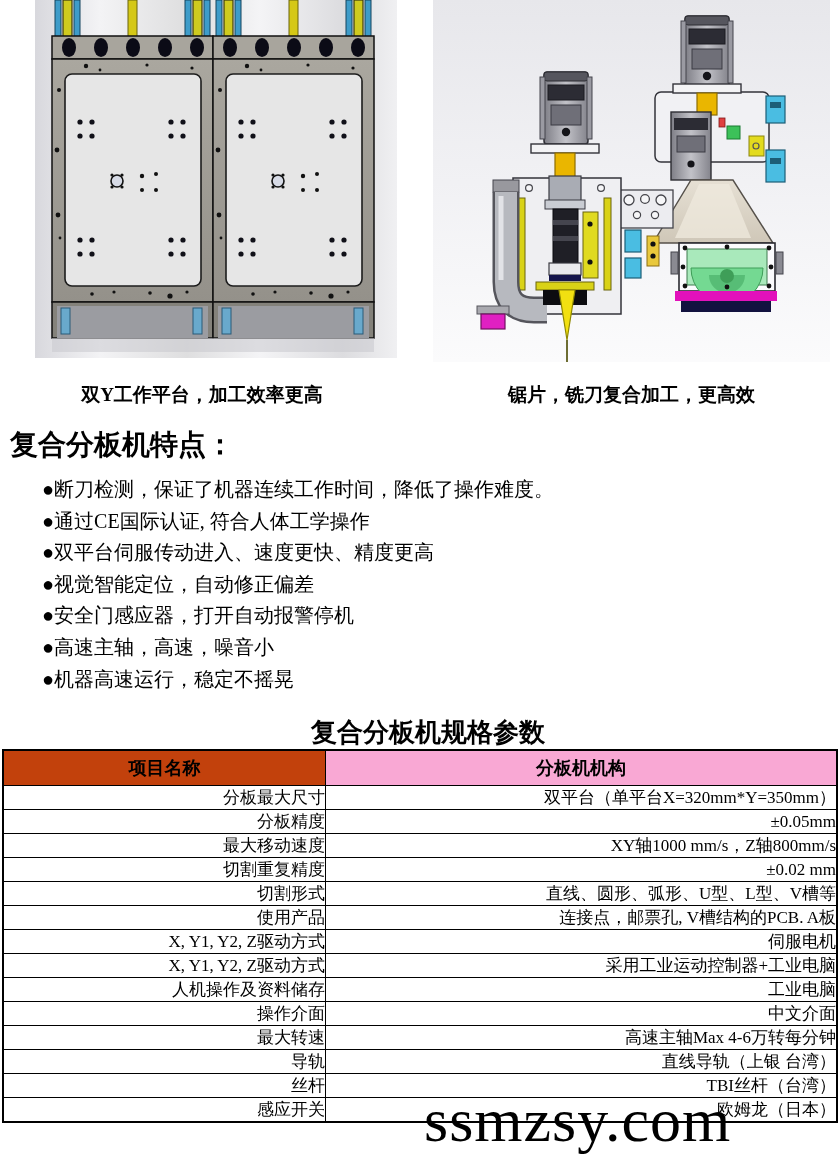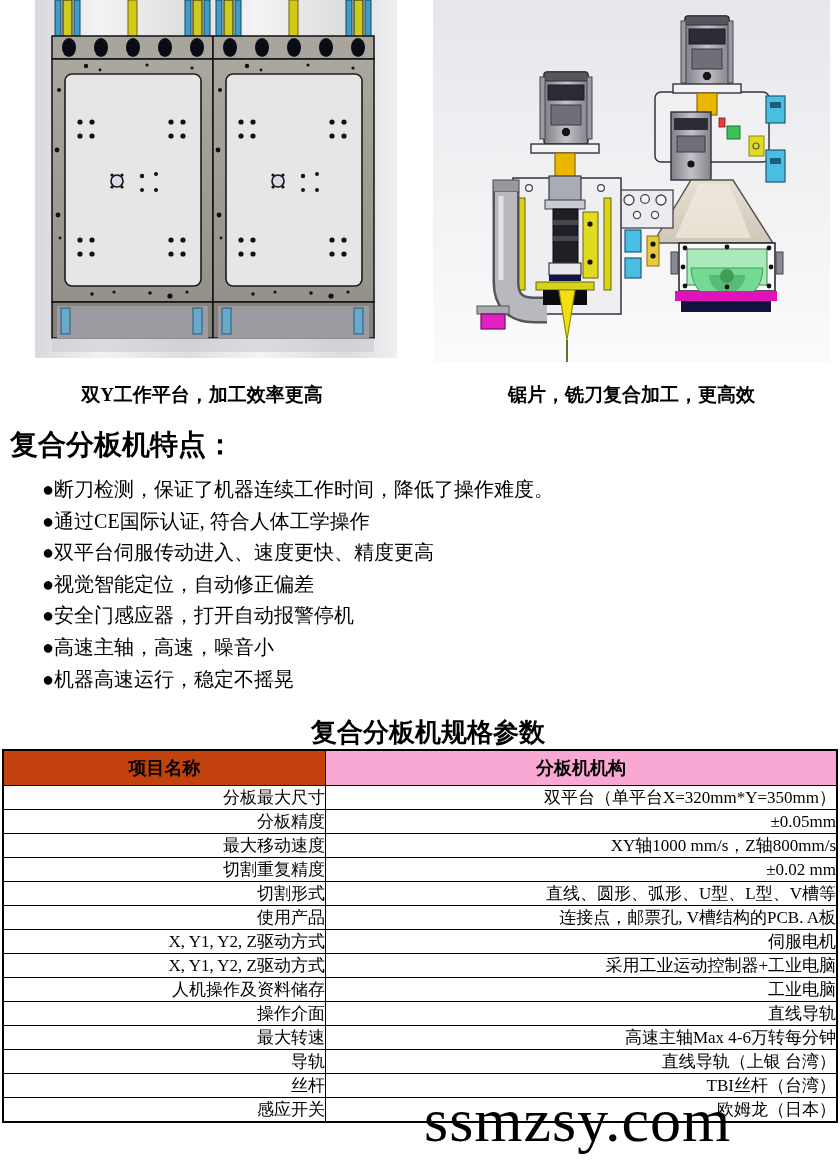--- a/index.html
+++ b/index.html
@@ -315,21 +315,21 @@
       <tr>
         <td>X, Y1, Y2, Z驱动方式</td>
         <td>采用工业运动控制器+工业电脑</td>
       </tr>
       <tr>
         <td>人机操作及资料储存</td>
         <td>工业电脑</td>
       </tr>
       <tr>
         <td>操作介面</td>
-        <td>直线导轨</td>
+        <td>中文介面</td>
       </tr>
       <tr>
         <td>最大转速</td>
         <td>高速主轴Max 4-6万转每分钟</td>
       </tr>
       <tr>
         <td>导轨</td>
         <td>直线导轨（上银 台湾）</td>
       </tr>
       <tr>

